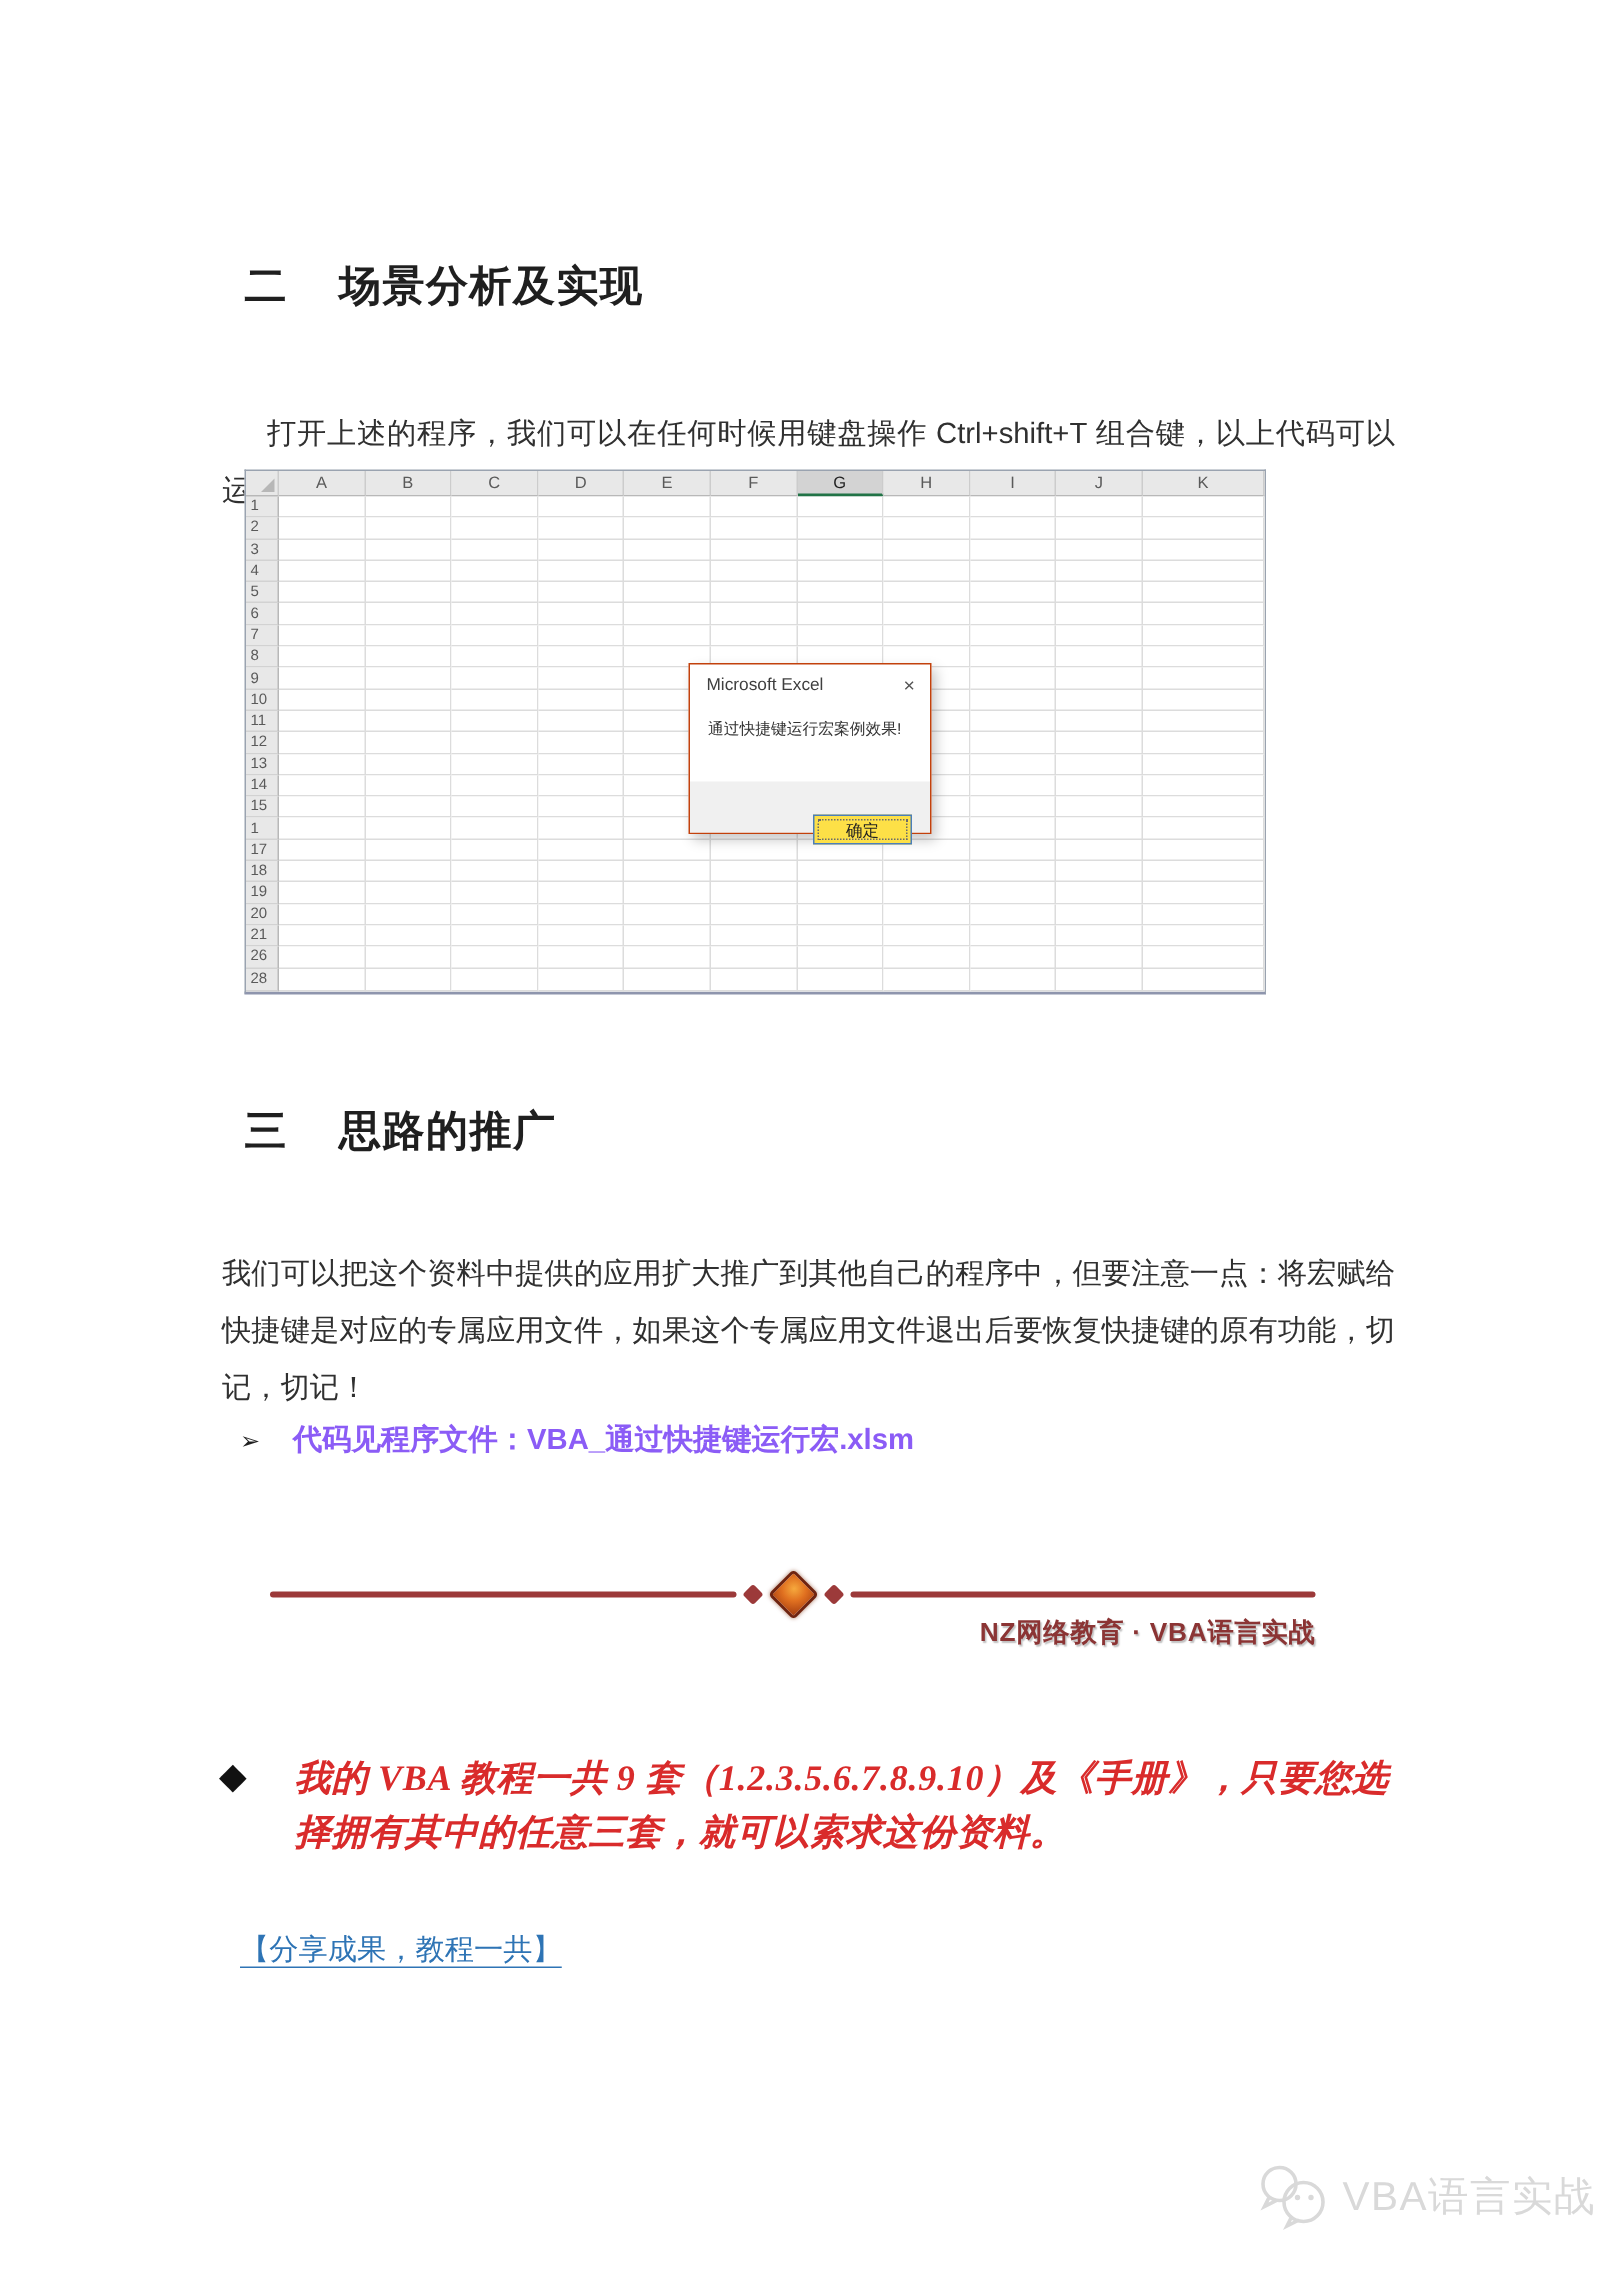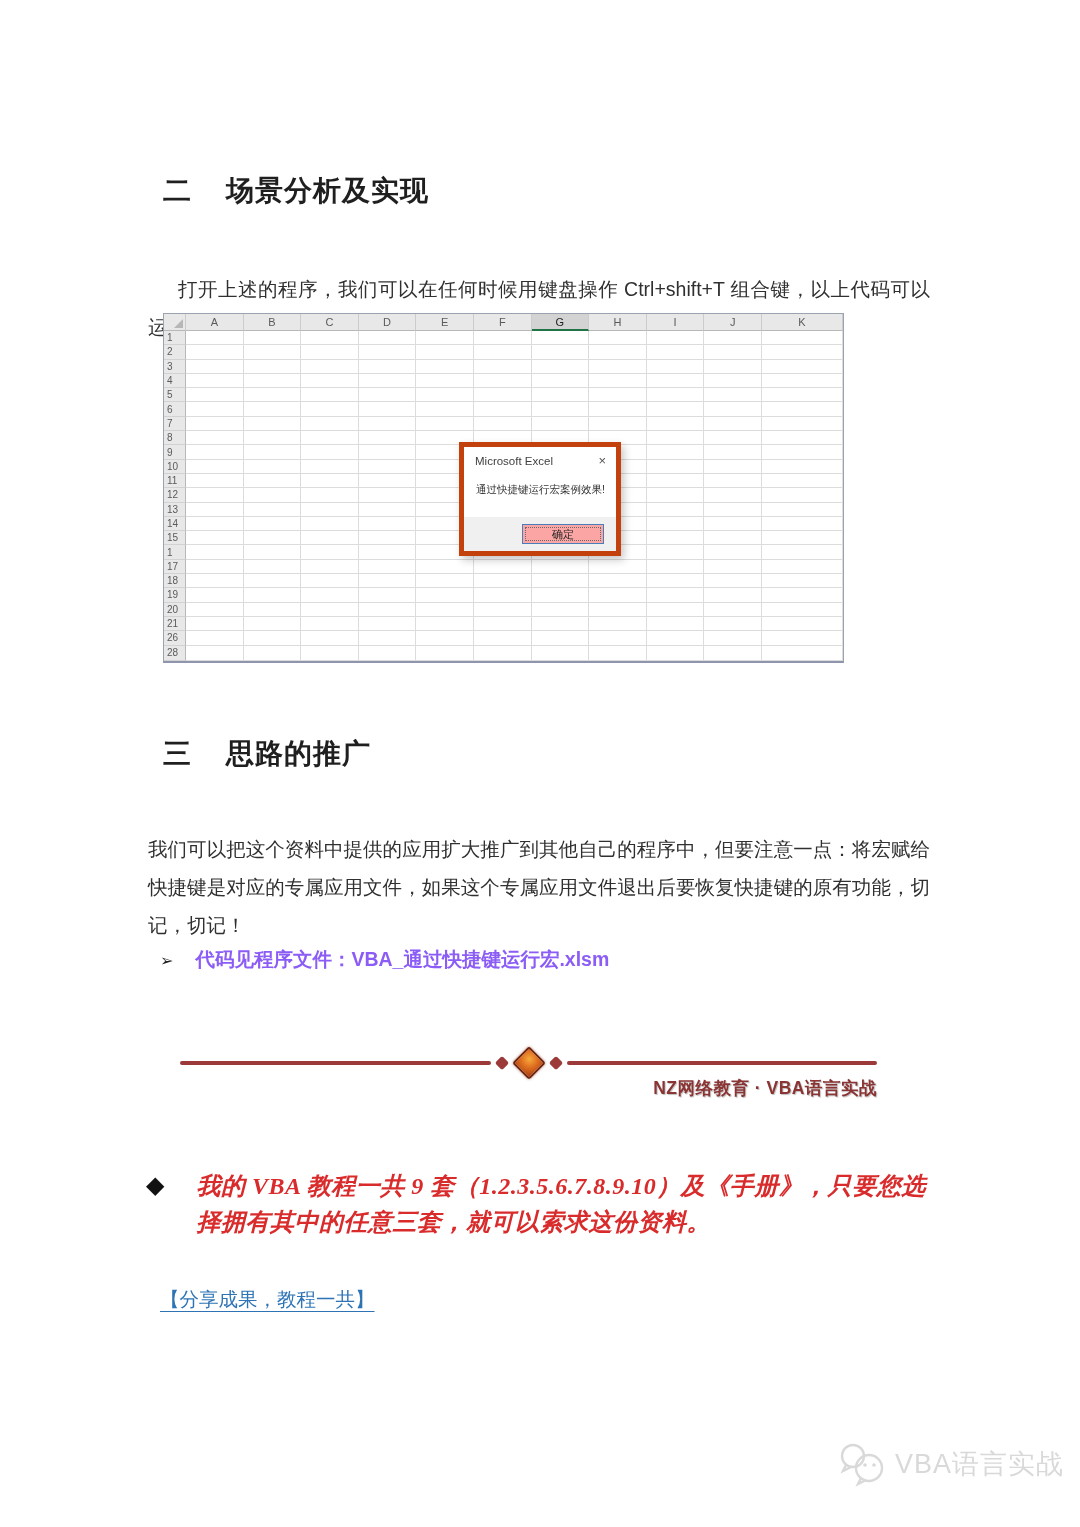--- a/index.html
+++ b/index.html
@@ -27,27 +27,27 @@
     font-size:11px;color:#5a5a5a;display:flex;align-items:center;justify-content:center;overflow:hidden;}
   .col-header.selected{background:#d3d3d3;border-bottom:2px solid #217346;color:#1f1f1f;}
   .col-header.corner{position:relative;}
   .col-header.corner::after{content:"";position:absolute;right:2px;bottom:2px;width:0;height:0;
     border-left:9px solid transparent;border-bottom:9px solid #b7b7b7;}
   .row-header{background:#e8e8e8;border-right:1px solid #b8b8b8;border-bottom:1px solid #d2d2d2;
     font-size:10px;color:#5a5a5a;display:flex;align-items:center;padding-left:3px;box-sizing:border-box;overflow:hidden;}
   .sheet-cell{background:#ffffff;border-right:1px solid #dcdcdc;border-bottom:1px solid #dcdcdc;overflow:hidden;}
   
   .msg-dialog{position:absolute;left:295px;top:128px;width:162px;height:114px;background:#ffffff;
-    border:5px solid #c2410c;box-shadow:3px 4px 8px rgba(0,0,0,.22);z-index:5;box-sizing:border-box;}
+    border:1px solid #c2410c;box-shadow:3px 4px 8px rgba(0,0,0,.22);z-index:5;box-sizing:border-box;}
   .msg-title-row{display:flex;justify-content:space-between;align-items:center;padding:7px 10px 0 11px;}
   .msg-title{font-size:11.5px;color:#3f3f3f;}
   .msg-close{font-size:13px;color:#555;line-height:1;}
   .msg-text{margin:16px 0 0 12px;font-size:10.5px;color:#333;}
   .msg-footer{position:absolute;left:0;right:0;bottom:0;height:34px;background:#f0f0f0;}
-  .msg-ok{position:absolute;right:12px;top:7px;width:82px;height:20px;background:#fca5a5;
+  .msg-ok{position:absolute;right:12px;top:22px;width:66px;height:20px;background:#fde047;
     border:1px solid #4a7ebb;outline:1px dotted #6a6a6a;outline-offset:-4px;
     font-size:11px;color:#222;display:flex;align-items:center;justify-content:center;box-sizing:border-box;}
   
   .code-note{position:absolute;left:160px;top:946px;display:flex;align-items:baseline;font-weight:700;}
   .code-note .note-bullet{font-size:16px;margin-right:22px;color:#1f1f1f;}
   .code-note .note-text{font-size:19.5px;color:#8b5cf6;}
   
   .divider{position:absolute;left:180px;top:1048px;width:697px;height:30px;display:flex;align-items:center;}
   .div-line{height:4px;background:#9c3a3a;border-radius:2px;flex:1;}
   .div-arrow{width:10px;height:10px;background:#9c3a3a;transform:rotate(45deg);margin:0 6px;border-radius:2px;}

